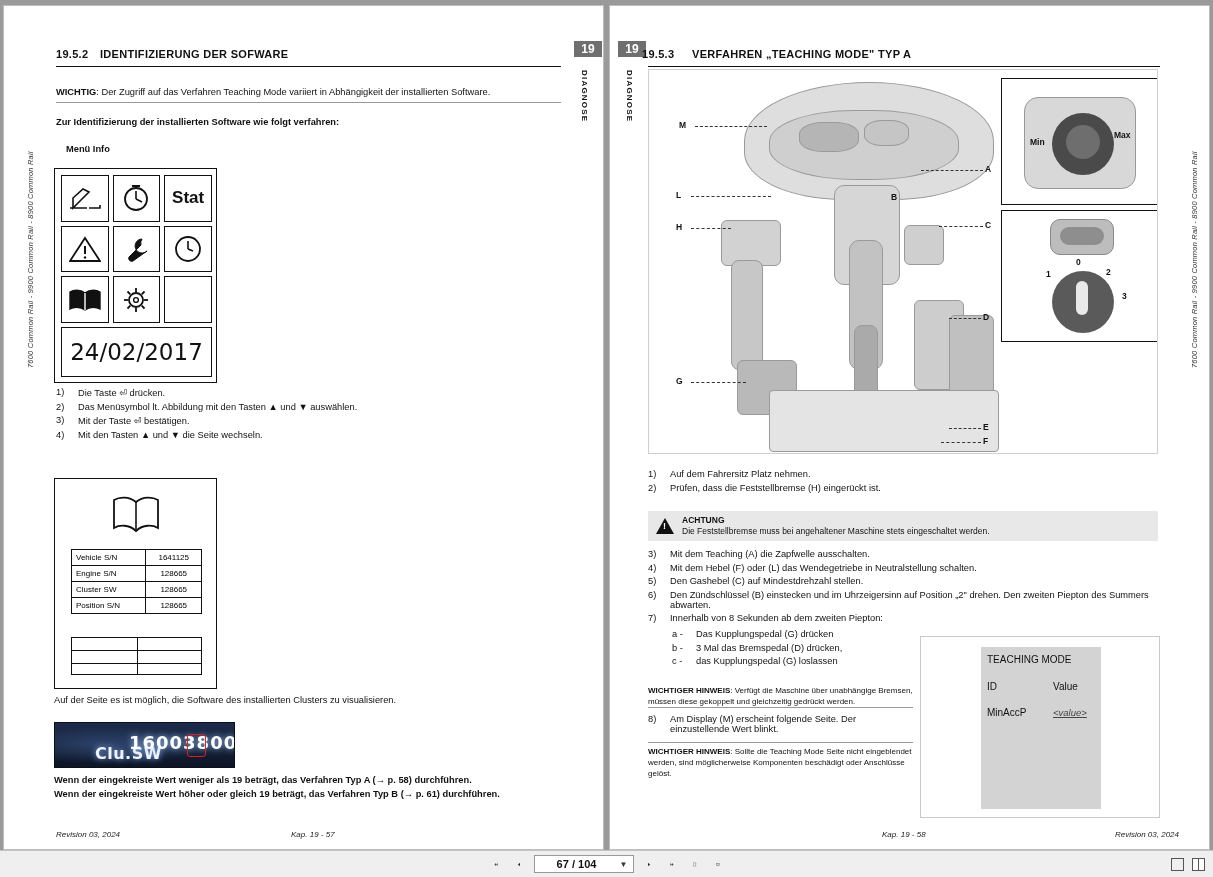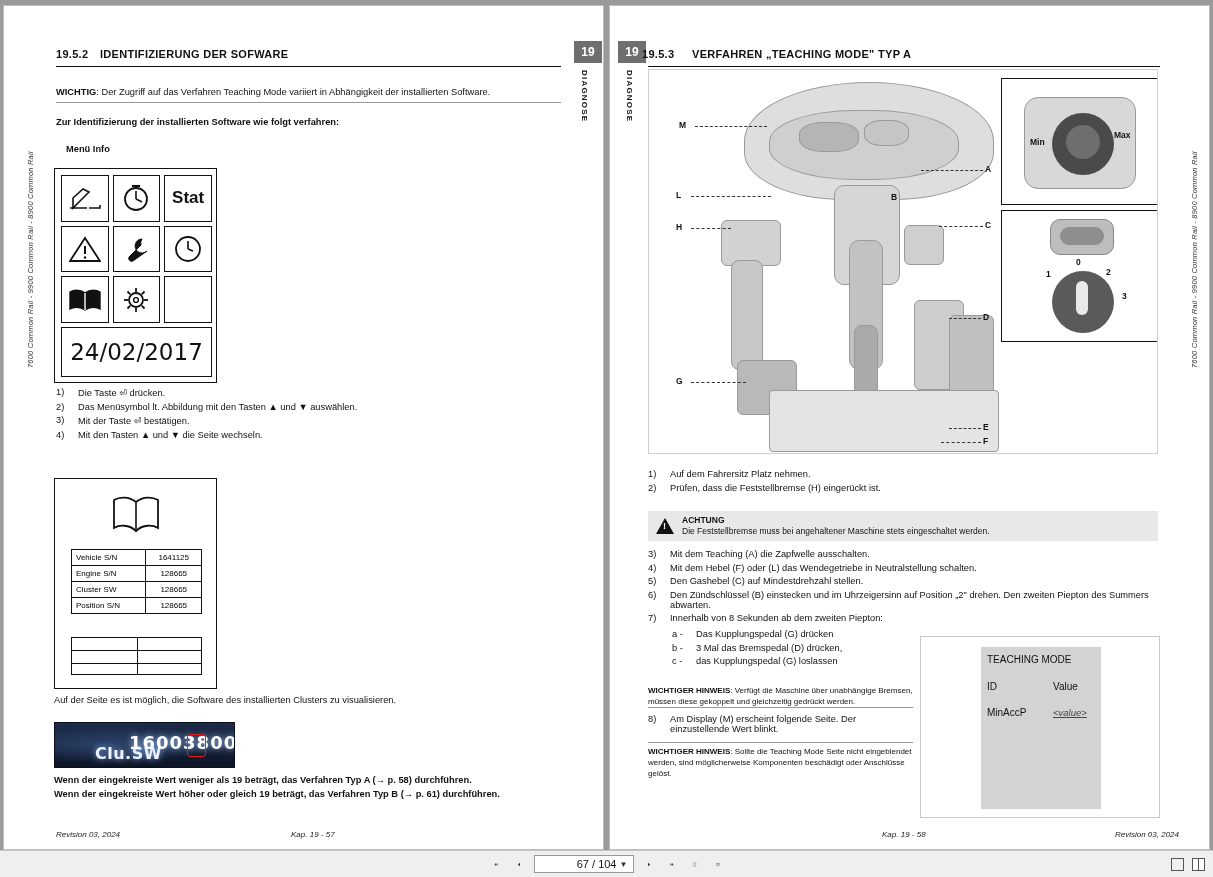--- a/index.html
+++ b/index.html
@@ -71,21 +71,21 @@
     line-height: 1.35;
   }
   .bold { font-weight: bold; }
 
   .tab-box {
     position: absolute;
     background: #6f6f6f;
     color: #fff;
     font-weight: bold;
     font-size: 12px;
-    width: 28px; height: 22px;
+    width: 28px; height: 16px;
     display: flex; align-items: center; justify-content: center;
   }
   .tab-label {
     position: absolute;
     writing-mode: vertical-rl;
     font-size: 8px;
     font-weight: bold;
     color: #111;
     letter-spacing: 1.2px;
   }
@@ -323,21 +323,21 @@
   }
   .pagebox {
     display: flex; align-items: center;
     border: 1px solid #9a9a9a;
     background: #fff;
     height: 18px;
     width: 100px;
     font-size: 11px;
     padding: 0 2px;
   }
-  .pagebox .pv { flex: 1; text-align: right; color: #111; }
+  .pagebox .pv { flex: 1; text-align: center; color: #111; font-weight: bold; }
   .pagebox .caret {
     width: 14px; text-align: center; font-size: 8px; color: #333;
   }
   .tb-right {
     position: absolute; right: 8px;
     display: flex; align-items: center; gap: 8px;
   }
   .sq { width: 13px; height: 13px; border: 1px solid #555; }
   .sq.split { background: linear-gradient(90deg,#fff 48%, #555 48%, #555 52%, #fff 52%); }
 </style>

